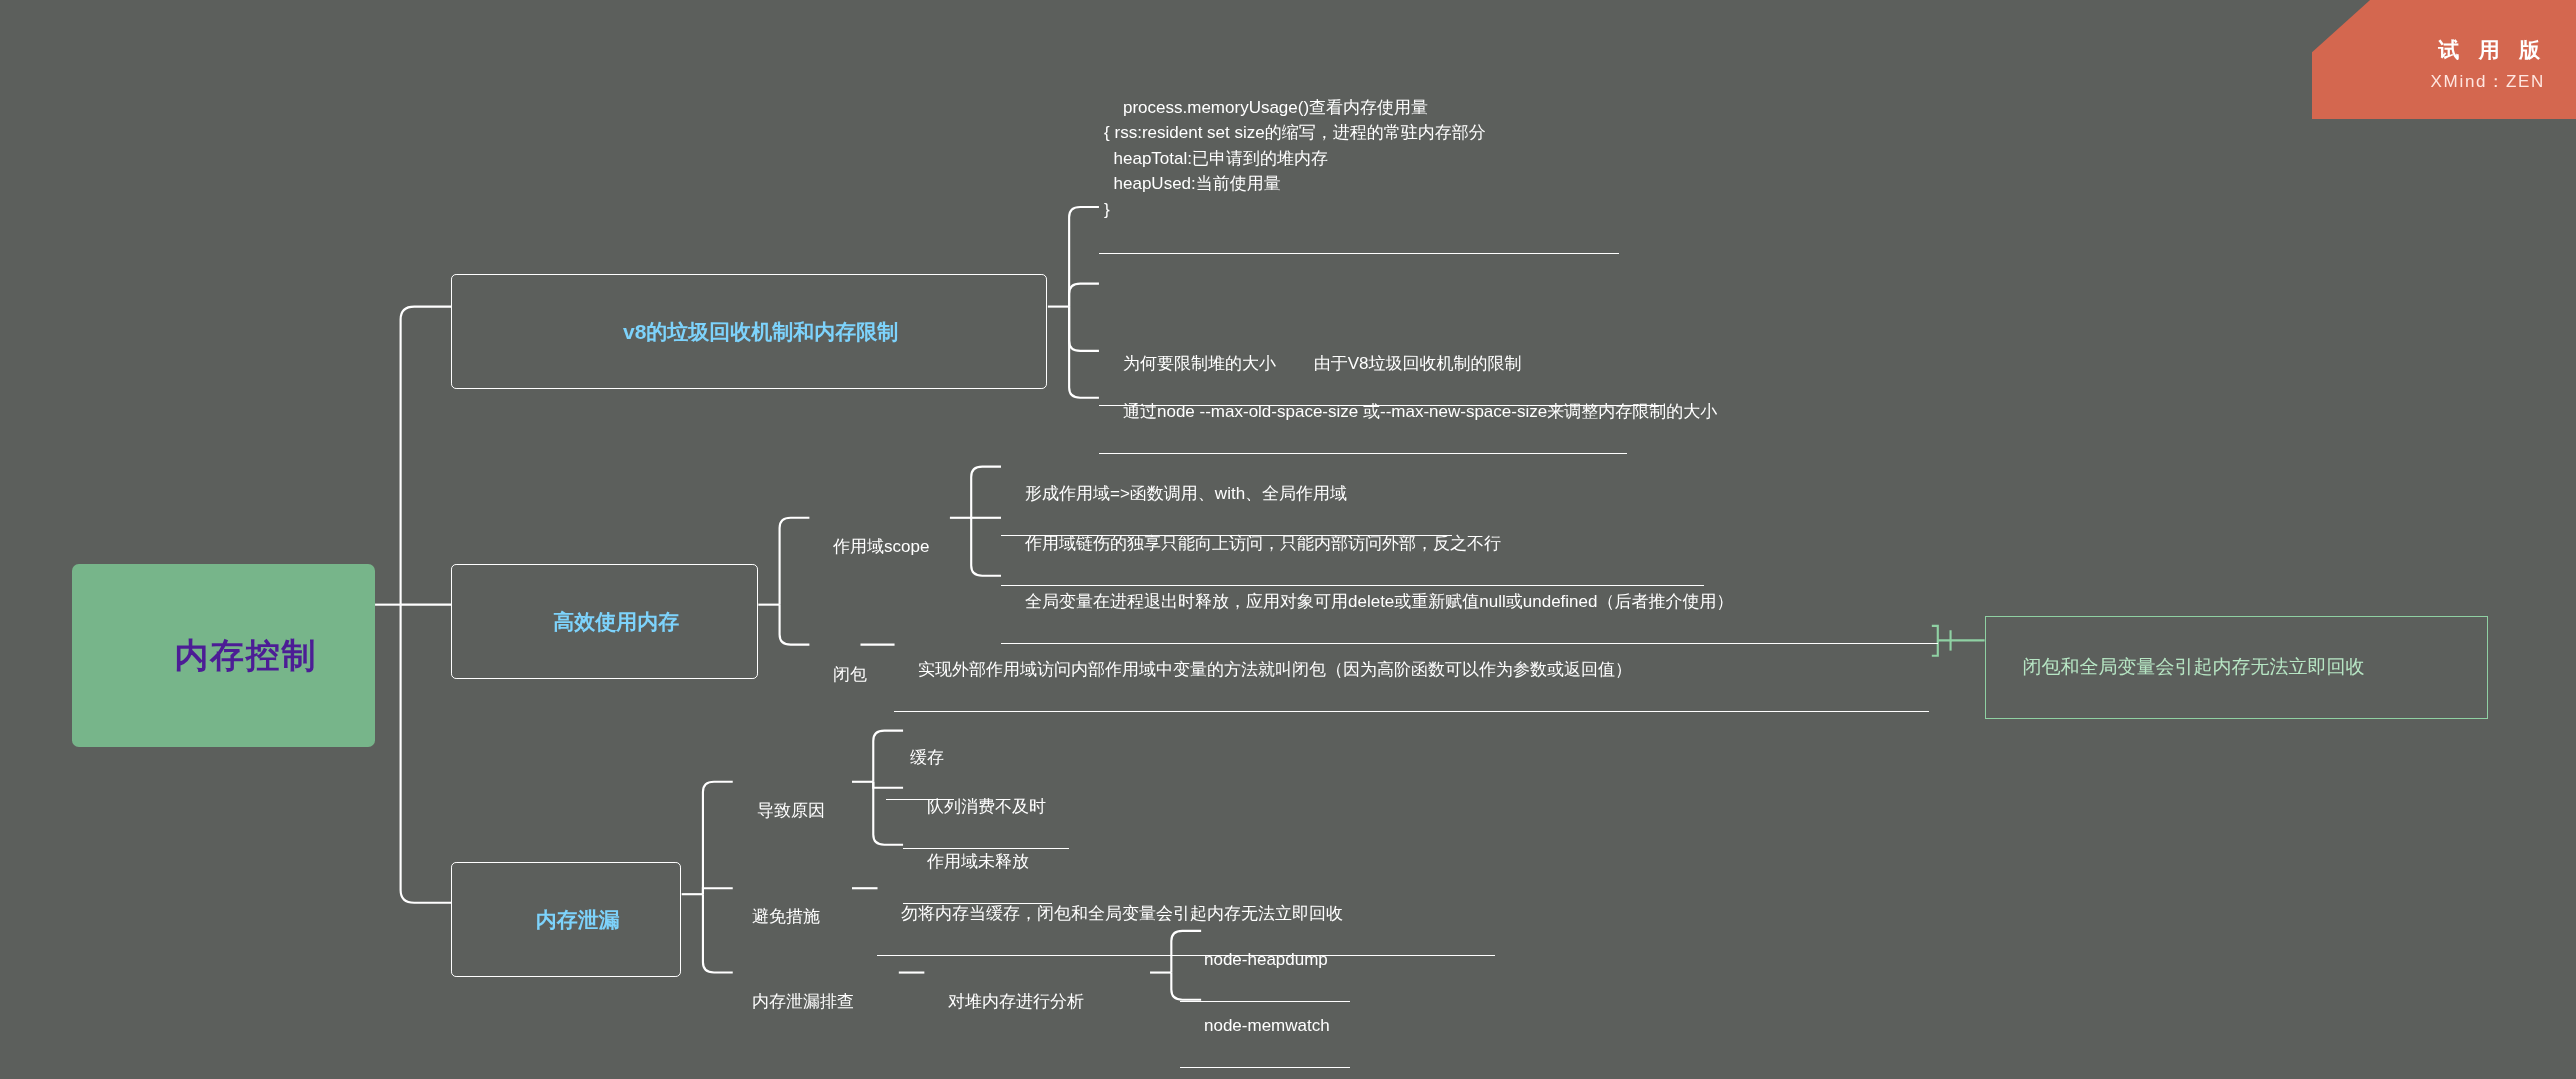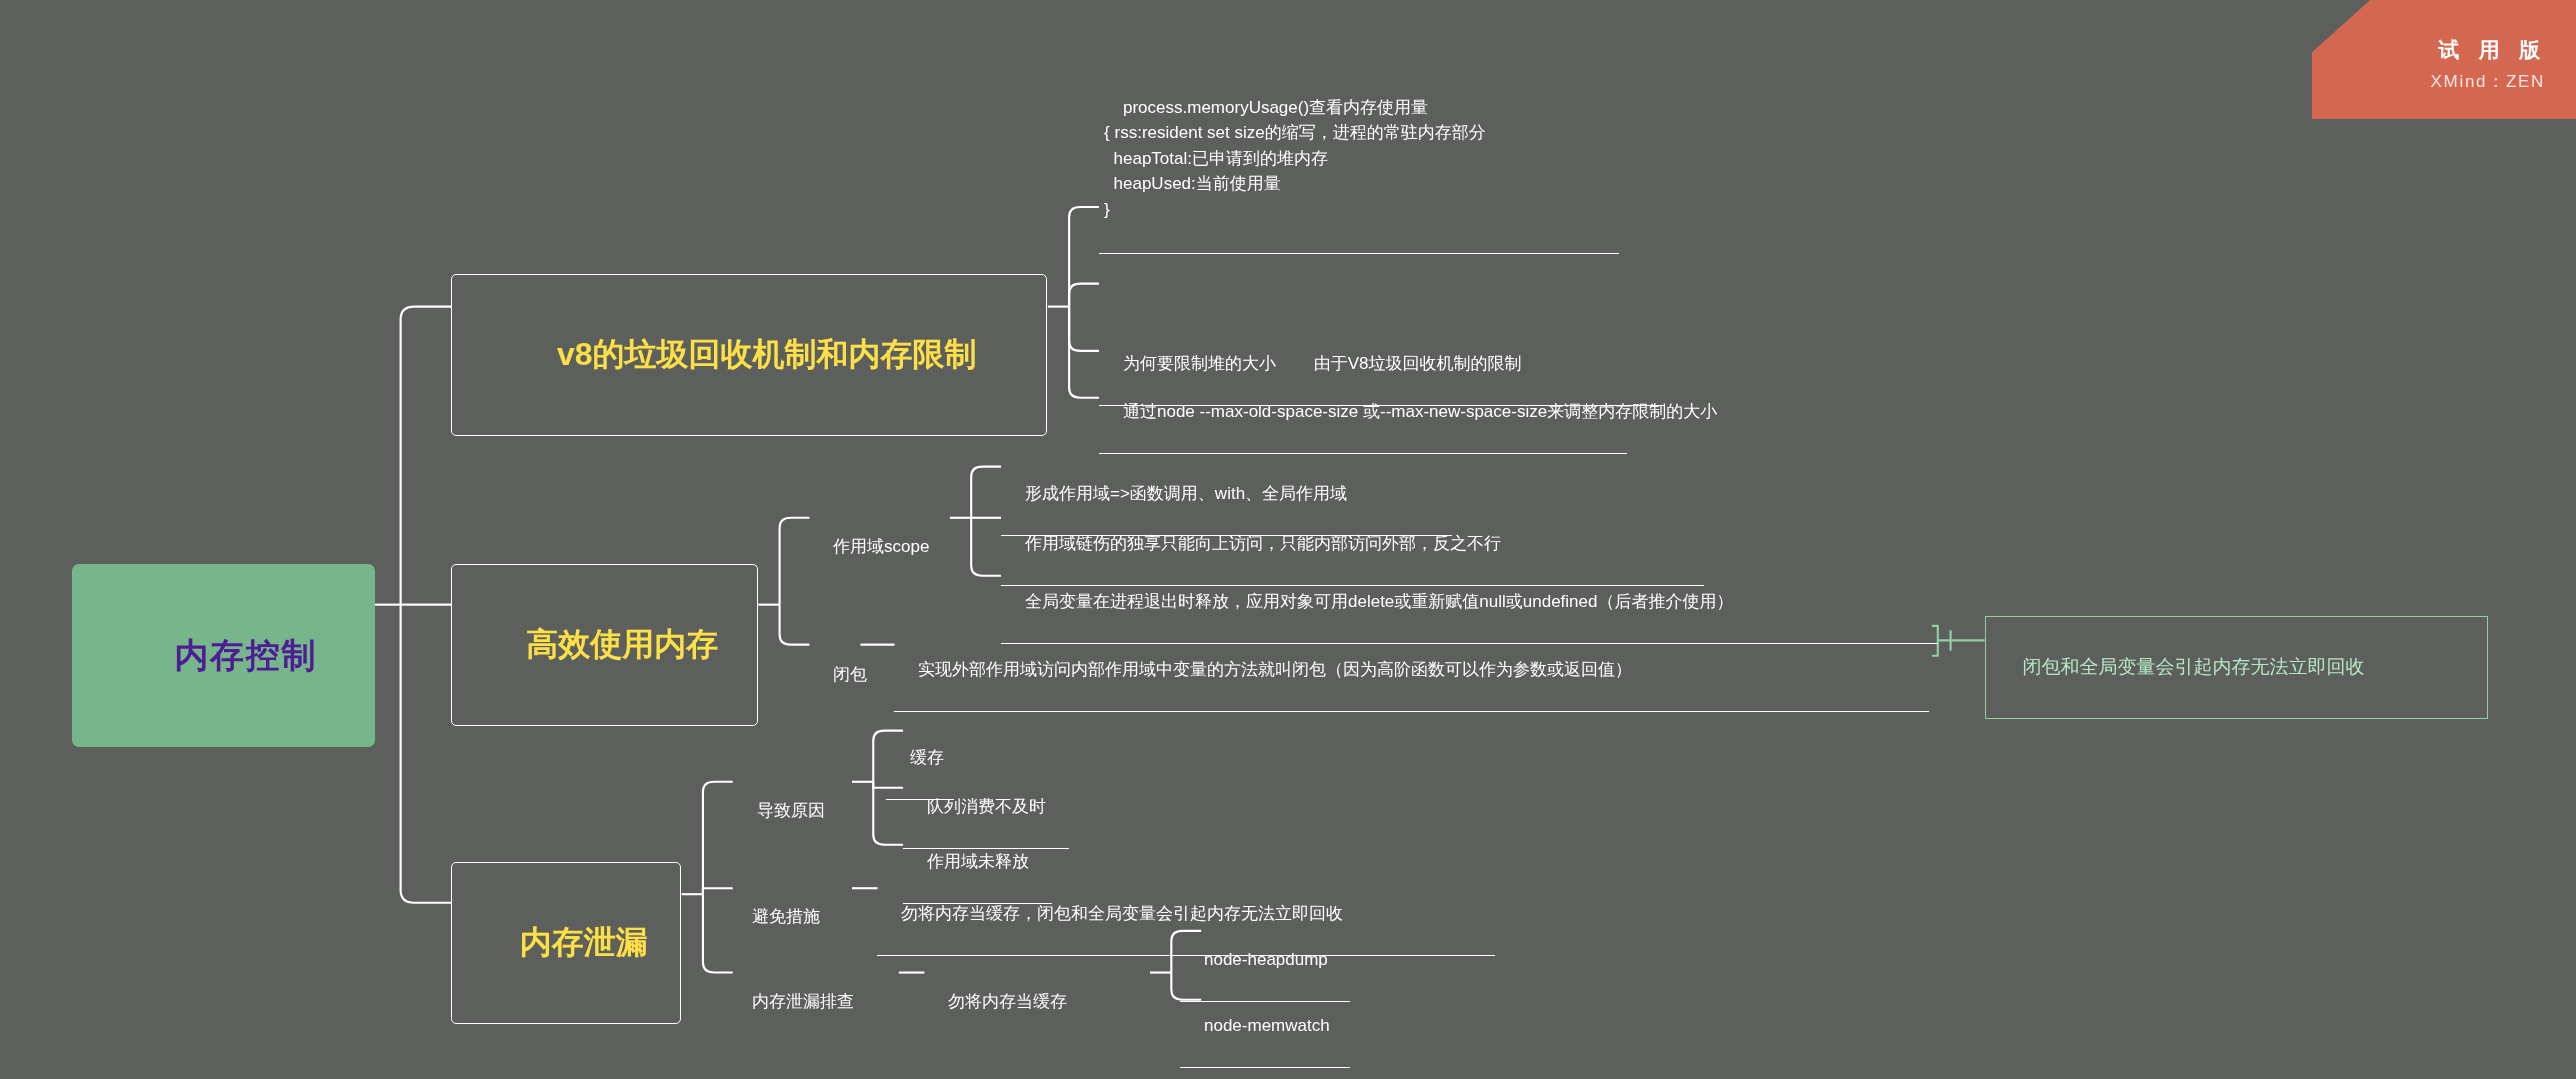--- a/index.html
+++ b/index.html
@@ -43,22 +43,22 @@
     font-weight: bold;
     letter-spacing: 1.7px;
     padding: 19px 24px;
     text-align: center;
   }
   
   .lvl1 {
     border: 1.7px solid #ffffff;
     border-radius: 5.1px;
     background: transparent;
-    color: #fde047;
-    font-size: 32px;
+    color: #7dd3fc;
+    font-size: 21px;
     font-weight: bold;
     padding: 12px 4px;
     text-align: center;
   }
   
   .leaf {
     color: #ffffff;
     font-size: 17px;
     padding: 3.4px 5.1px 5.1px 5.1px;
     border-bottom: 1.3px solid #ffffff;
@@ -252,21 +252,21 @@
 
   <div class="node leaf" style="left:877px; top:874px; width:618px;">
     <span>勿将内存当缓存，闭包和全局变量会引起内存无法立即回收</span>
   </div>
 
   <div class="node leaf noline" style="left:728px; top:962px; width:170px;">
     <span>内存泄漏排查</span>
   </div>
 
   <div class="node leaf noline" style="left:924px; top:962px; width:226px;">
-    <span>勿将内存当缓存</span>
+    <span>对堆内存进行分析</span>
   </div>
 
   <div class="node leaf" style="left:1180px; top:920px; width:170px;">
     <span>node-heapdump</span>
   </div>
 
   <div class="node leaf" style="left:1180px; top:986px; width:170px;">
     <span>node-memwatch</span>
   </div>
 

